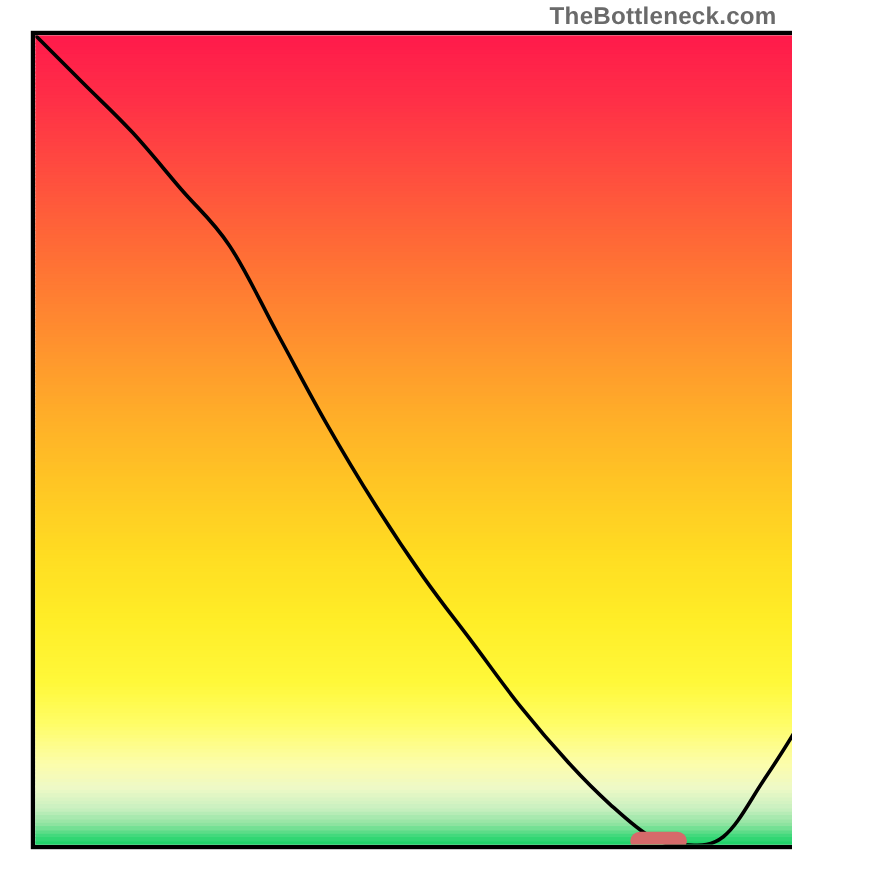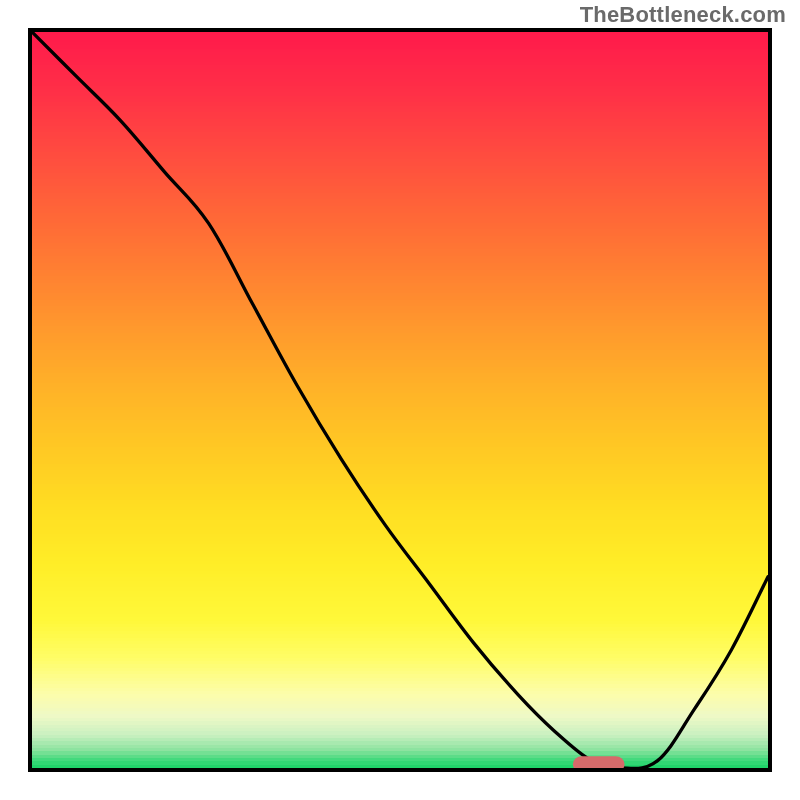--- a/index.html
+++ b/index.html
@@ -6,21 +6,21 @@
     margin: 0;
     padding: 0;
     width: 800px;
     height: 800px;
     background: #ffffff;
     font-family: Arial, Helvetica, sans-serif;
     color: #555555;
   }
   .container {
     position: relative;
-    width: 800px;
+    width: 720px;
     height: 800px;
     background: #ffffff;
     overflow: hidden;
   }
   .watermark {
     position: absolute;
     top: 2px;
     right: 14px;
     font-size: 22px;
     font-weight: 600;

